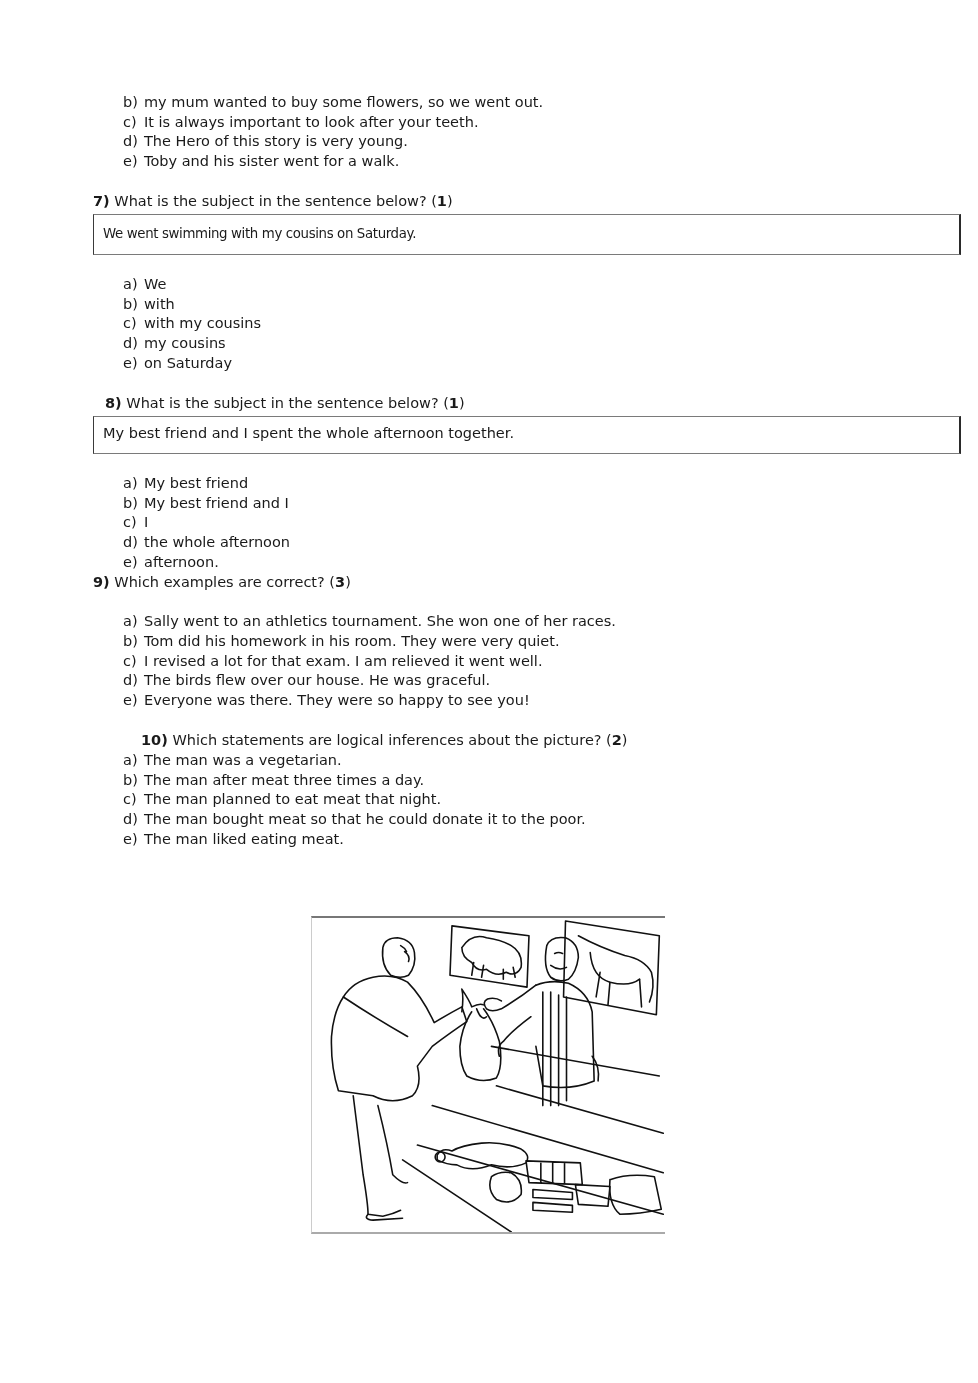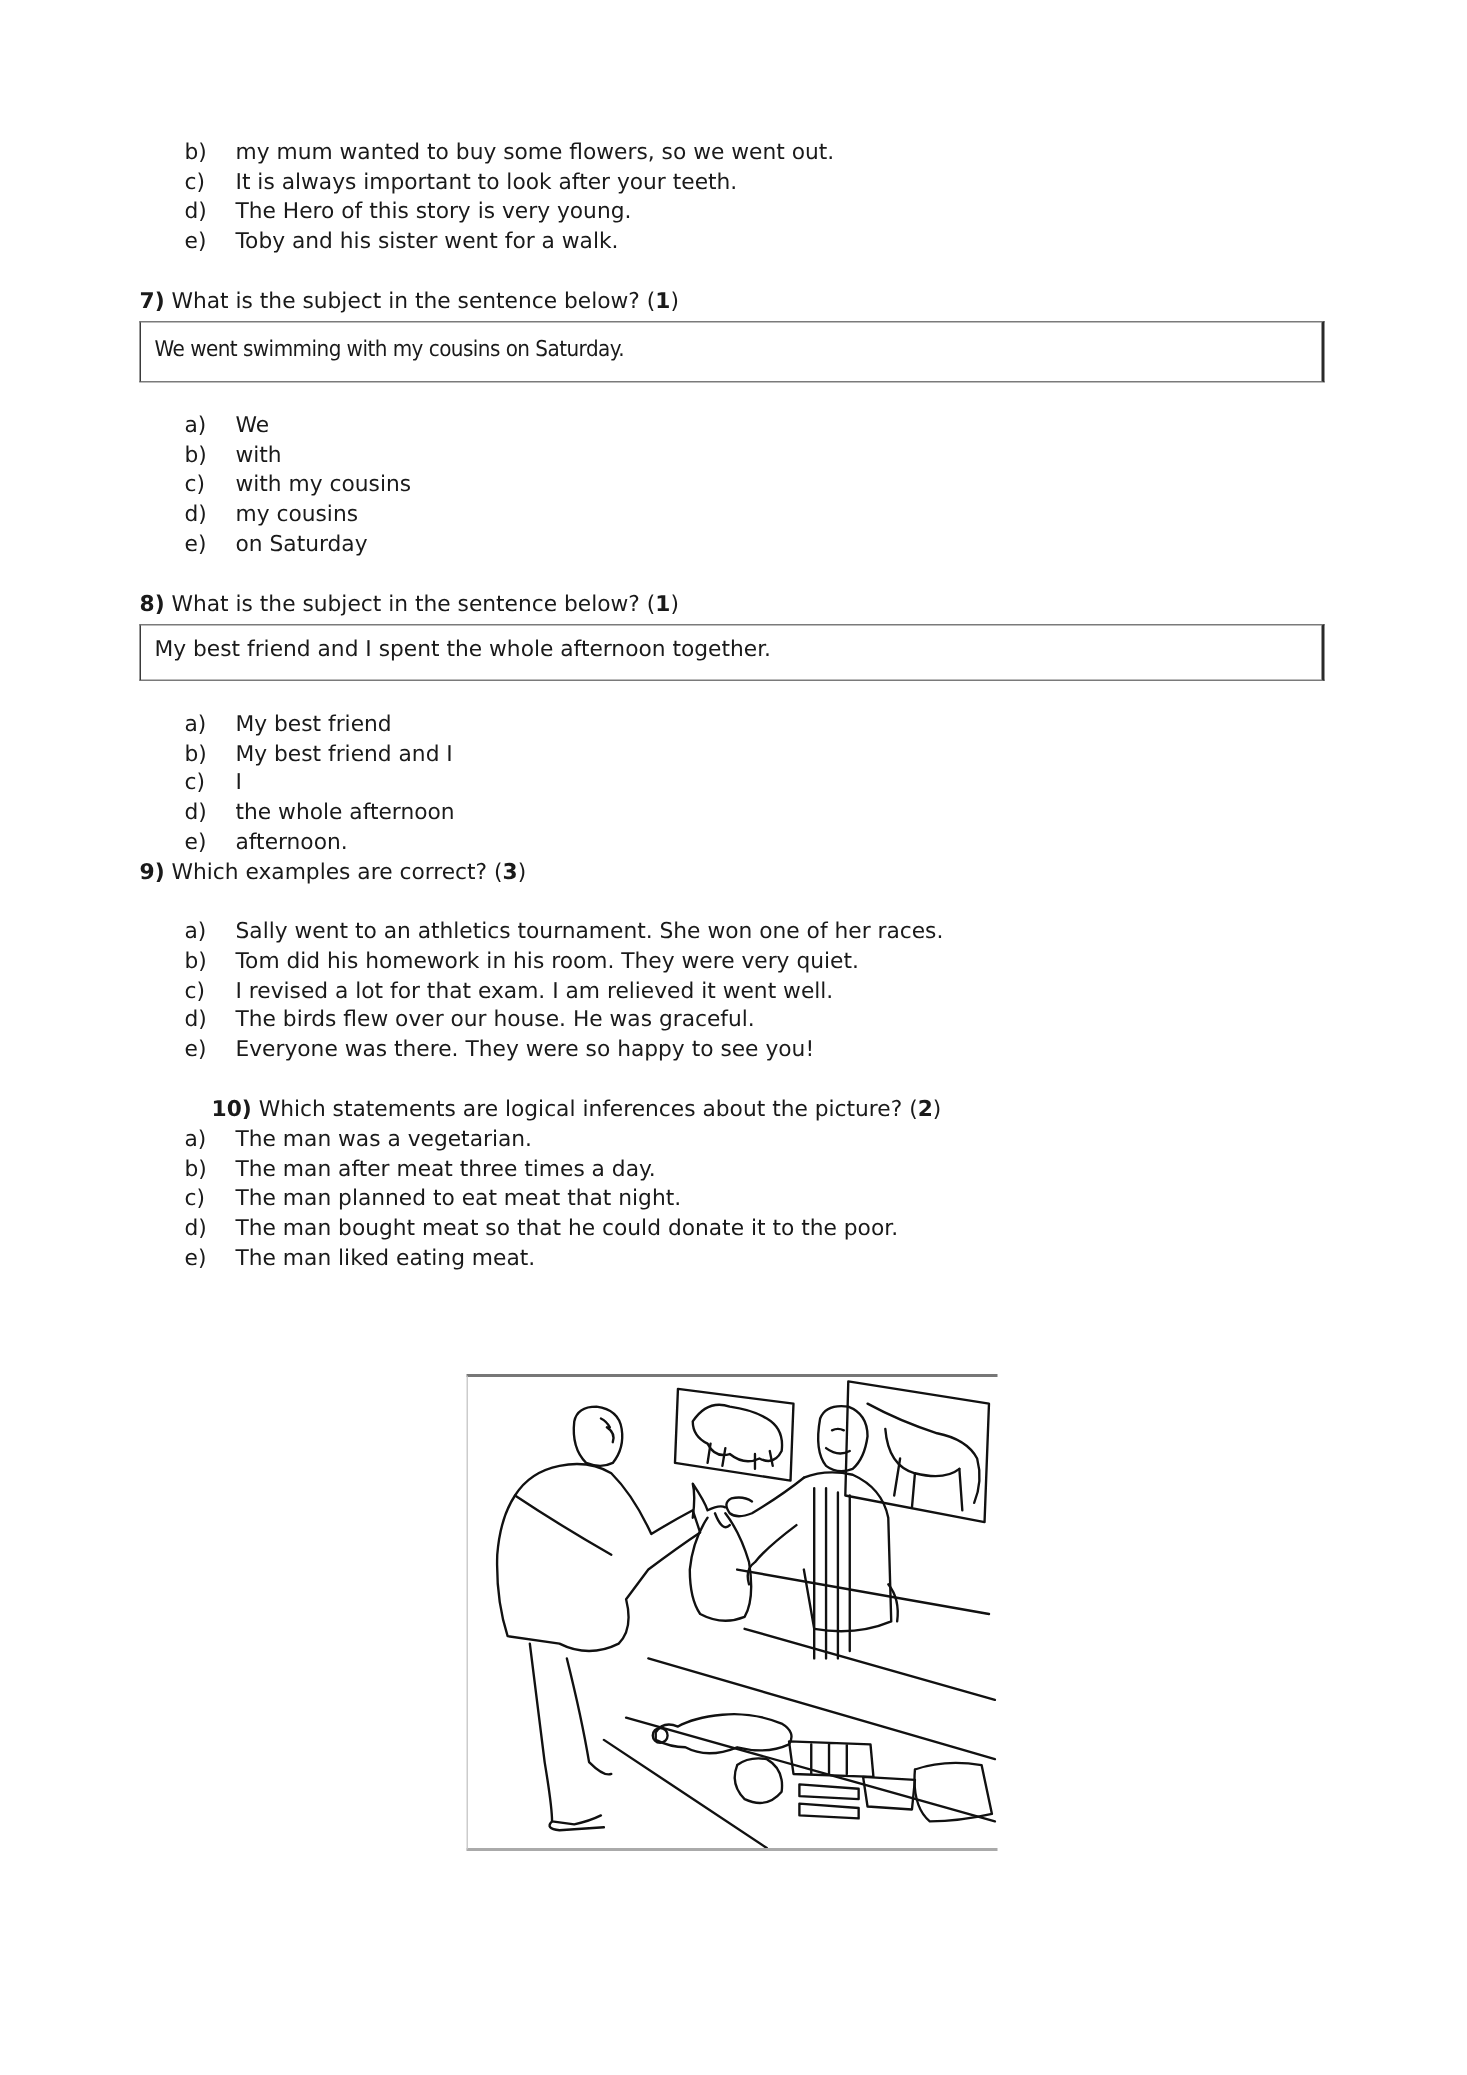--- a/index.html
+++ b/index.html
@@ -2,25 +2,25 @@
 <html><head>
   <meta charset="utf-8">
   <style>
     html, body { margin: 0; padding: 0; background: #ffffff; }
     body {
       width: 978px; height: 1383px; position: relative; overflow: hidden;
       font-family: "DejaVu Sans", sans-serif; font-size: 14.5px; color: #1a1a1a;
     }
     .item { position: absolute; height: 20px; line-height: 20px; white-space: nowrap; }
     .letter { position: absolute; left: 123px; }
-    .text { position: absolute; left: 157px; }
+    .text { position: absolute; left: 144px; }
     .q { position: absolute; left: 93px; height: 20px; line-height: 20px; white-space: nowrap; }
     .q b { font-weight: bold; }
     .box {
-      position: absolute; left: 93px; width: 790px;
+      position: absolute; left: 93px; width: 868px;
       border: 1px solid #3a3a3a; border-top-color: #7a7a7a; border-bottom-color: #7a7a7a; border-right: 2px solid #2a2a2a;
       box-sizing: border-box; white-space: nowrap;
     }
     .box span { position: absolute; left: 9px; }
     .box1 span { font-family: "DejaVu Sans", sans-serif; font-size: 14.5px; letter-spacing: -0.4px; transform: scaleX(0.92); transform-origin: left center; }
     .picture {
       position: absolute; left: 311px; top: 916px; width: 354px; height: 318px;
       border-top: 2px solid #777; border-left: 1px solid #ccc; border-bottom: 2px solid #aaa;
       box-sizing: border-box; background: #fff; overflow: hidden;
     }
@@ -68,21 +68,21 @@
   <div class="item" style="top:333px;">
       <span class="letter">d)</span>
       <span class="text">my cousins</span>
     </div>
   <div class="item" style="top:353px;">
       <span class="letter">e)</span>
       <span class="text">on Saturday</span>
     </div>
 </div>
 
-<div class="q" style="top:393px;"><b>8)</b> <span>What is the subject in the sentence below? (</span><b>1</b><span>)</span></div>
+<div class="q" style="top:393px;margin-left:12px;"><b>8)</b> <span>What is the subject in the sentence below? (</span><b>1</b><span>)</span></div>
 <div class="box" style="top:416px; height:38px;text-align:center;">
     <span style="top:8px;">My best friend and I spent the whole afternoon together.</span>
   </div>
 <div>
   <div class="item" style="top:473px;">
       <span class="letter">a)</span>
       <span class="text">My best friend</span>
     </div>
   <div class="item" style="top:493px;">
       <span class="letter">b)</span>

